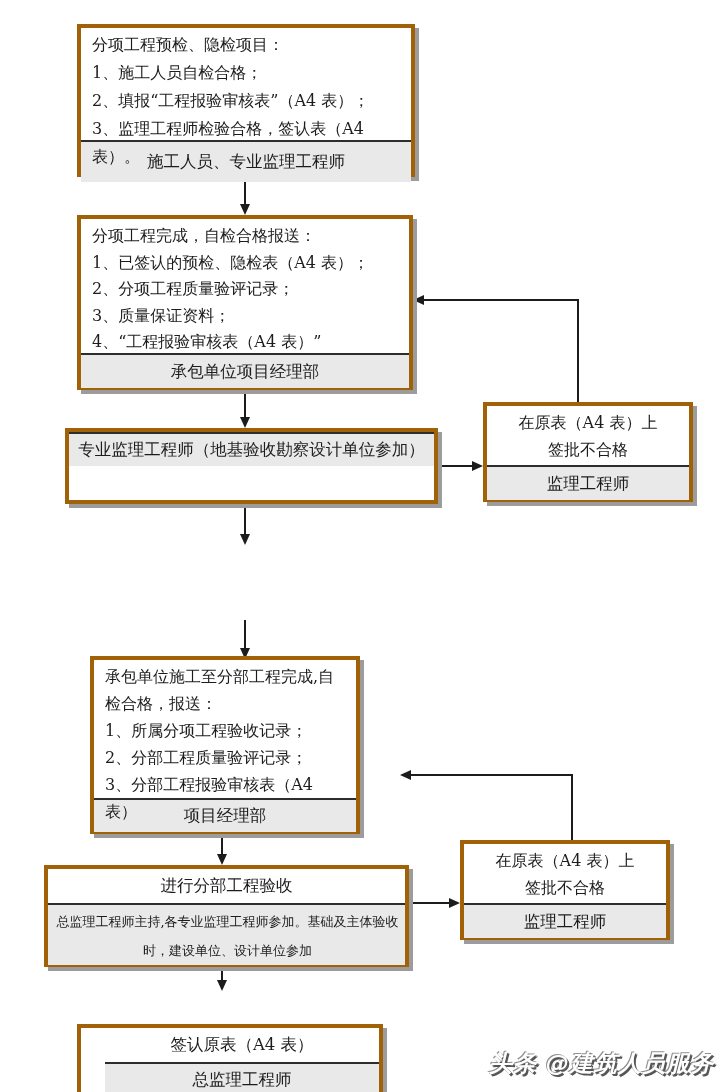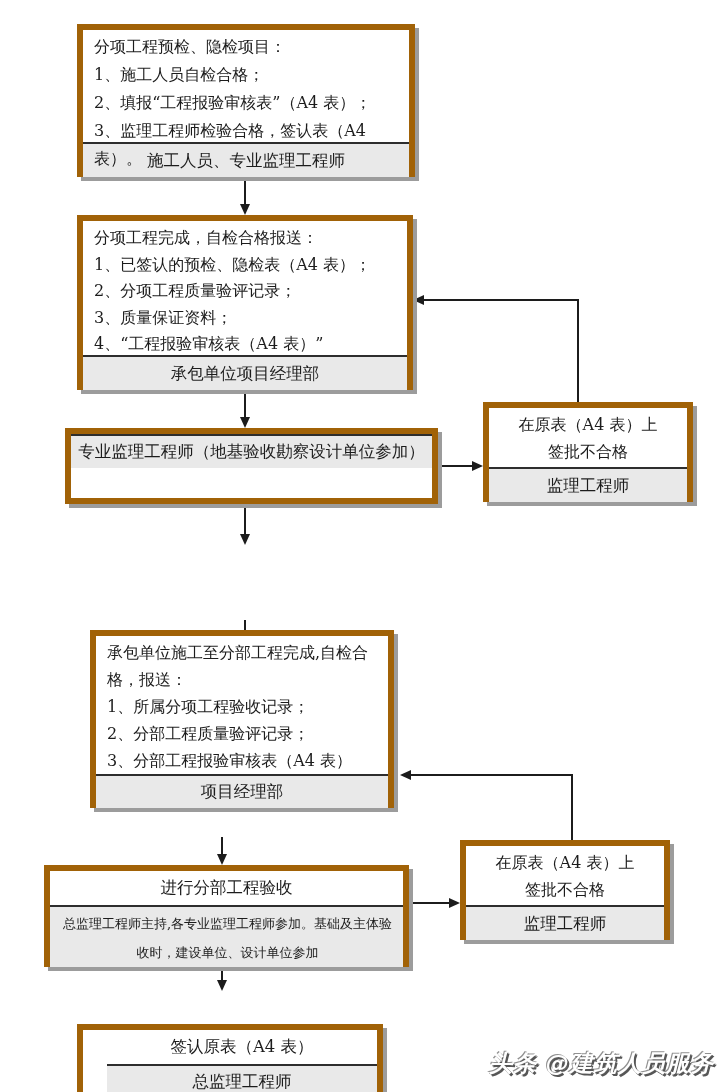--- a/index.html
+++ b/index.html
@@ -2,58 +2,58 @@
 <html><head>
 <meta charset="utf-8">
 <style>
   html,body{margin:0;padding:0;background:#ffffff;}
   .canvas{
     position:relative;width:720px;height:1092px;background:#ffffff;
     font-family:"DejaVu Serif","Liberation Serif",serif;color:#1c1c1c;overflow:hidden;
   }
   .connector-layer{position:absolute;left:0;top:0;width:720px;height:1092px;pointer-events:none;}
   .box{
-    position:absolute;box-sizing:border-box;border:6px solid #a16207;background:#ffffff;
+    position:absolute;box-sizing:border-box;border:4px solid #a16207;background:#ffffff;
     box-shadow:4px 4px 0 #9c9c9c;
   }
   .body{
     box-sizing:border-box;font-size:16px;line-height:27px;
     padding:3px 8px 0 11px;white-space:pre-line;text-align:left;
   }
   .title{
     box-sizing:border-box;display:flex;align-items:center;justify-content:center;
     font-size:16.5px;
   }
   .role{
     box-sizing:border-box;border-top:2px solid #2d2d2d;background:#e9e9e9;
     display:flex;align-items:center;justify-content:center;font-size:16.5px;
   }
   .center-body{text-align:center;padding:3px 4px 0 4px;}
 
   .b1{left:77px;top:24px;width:338px;height:153px;}
   .b1 .body{height:112px;line-height:28px;}
-  .b1 .role{height:35px;}
+  .b1 .role{height:42px;}
 
   .b2{left:77px;top:215px;width:336px;height:175px;}
   .b2 .body{height:134px;line-height:26.5px;padding-top:4px;}
   .b2 .role{height:35px;}
 
   .b3{left:65px;top:428px;width:373px;height:76px;}
   .b3 .title{height:36px;}
   .b3 .role{height:34px;}
 
   .r1{left:483px;top:402px;width:210px;height:100px;}
   .r1 .body{height:59px;line-height:27px;}
   .r1 .role{height:35px;}
 
   .b4{left:92px;top:545px;width:306px;height:75px;}
   .b4 .title{height:34px;}
   .b4 .role{height:35px;}
 
-  .b5{left:90px;top:630px;width:304px;height:178px;}
+  .b5{left:90px;top:656px;width:270px;height:178px;}
   .b5 .body{height:138px;line-height:27px;}
   .b5 .role{height:34px;}
 
   .b6{left:44px;top:865px;width:365px;height:102px;}
   .b6 .title{height:34px;}
   .b6 .role{height:62px;display:block;text-align:center;line-height:29px;
             padding:2px 5px 8px 7px;font-size:13px;}
 
   .r2{left:460px;top:840px;width:210px;height:100px;}
   .r2 .body{height:59px;line-height:27px;}

